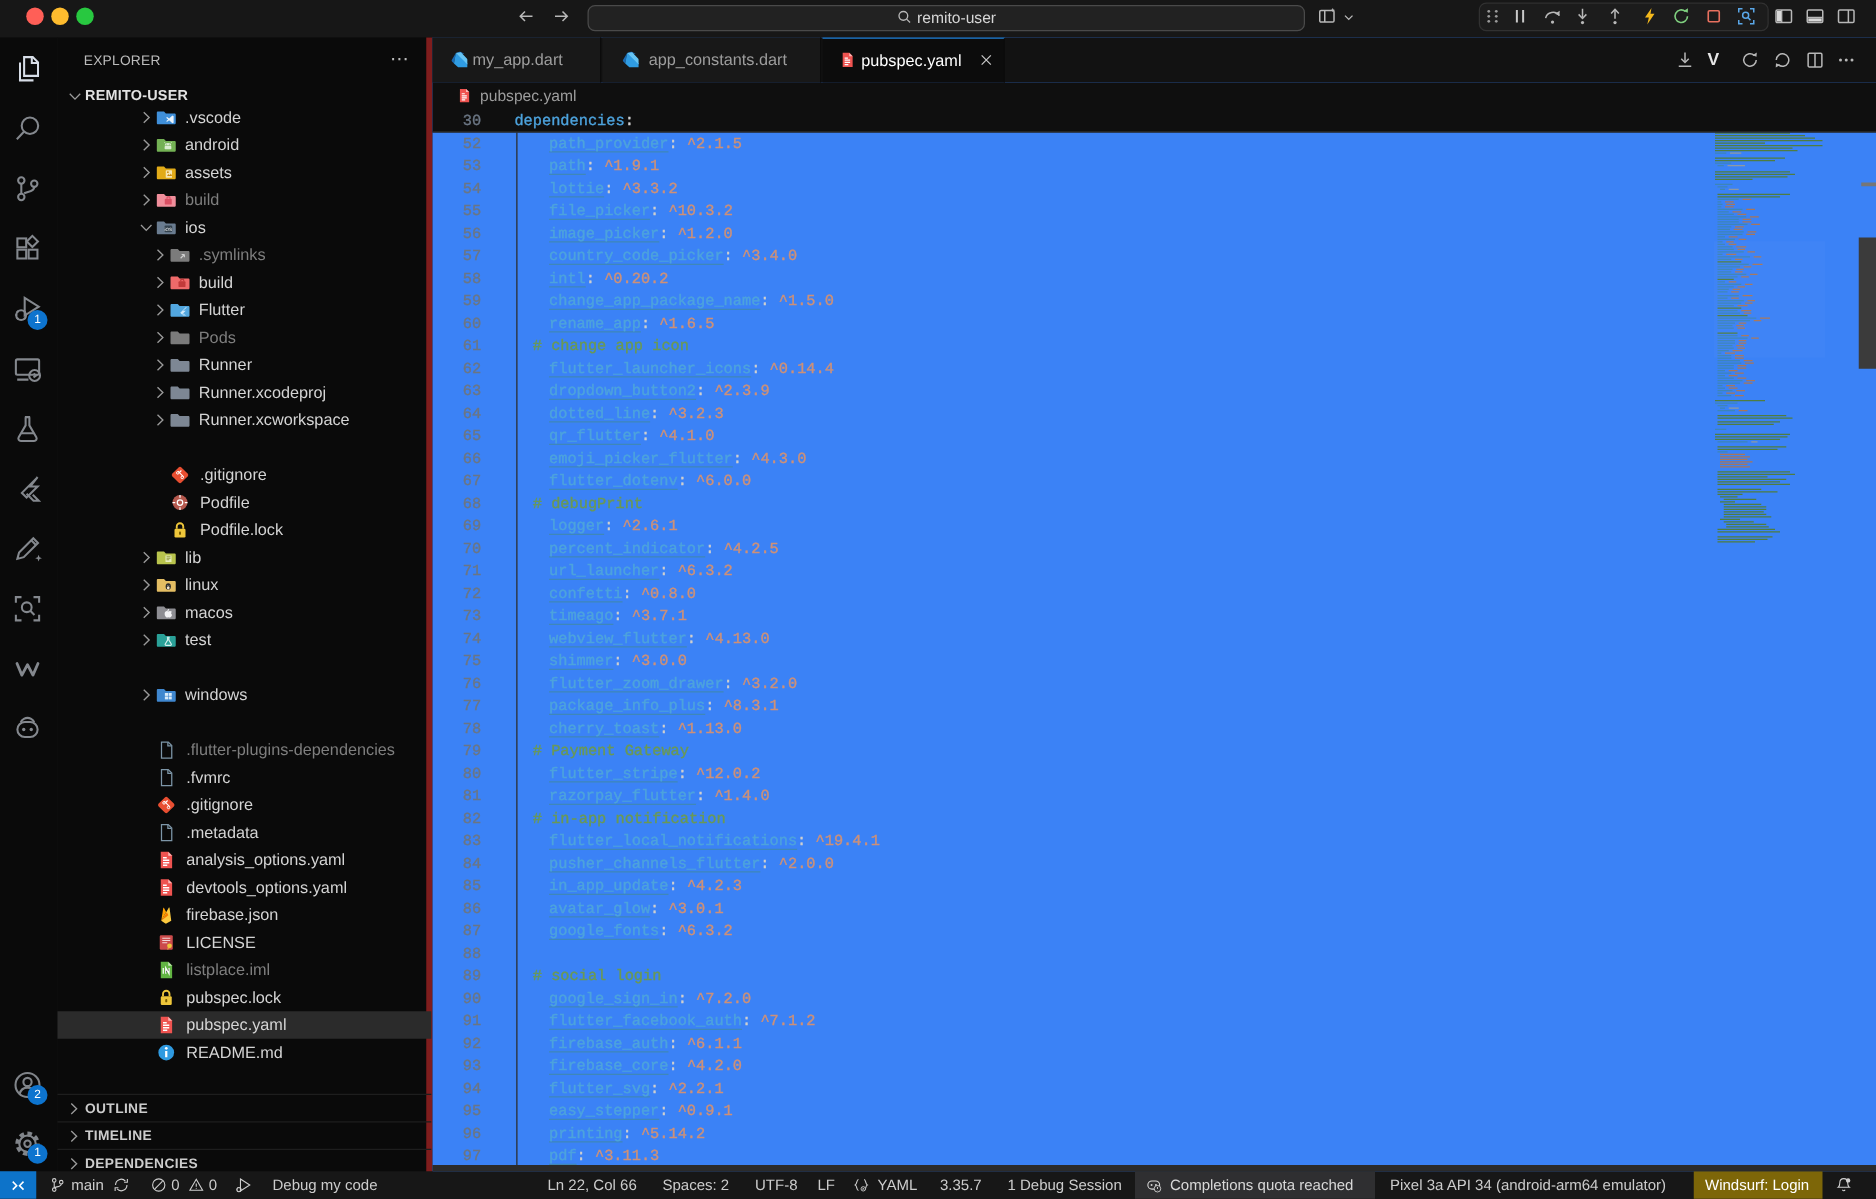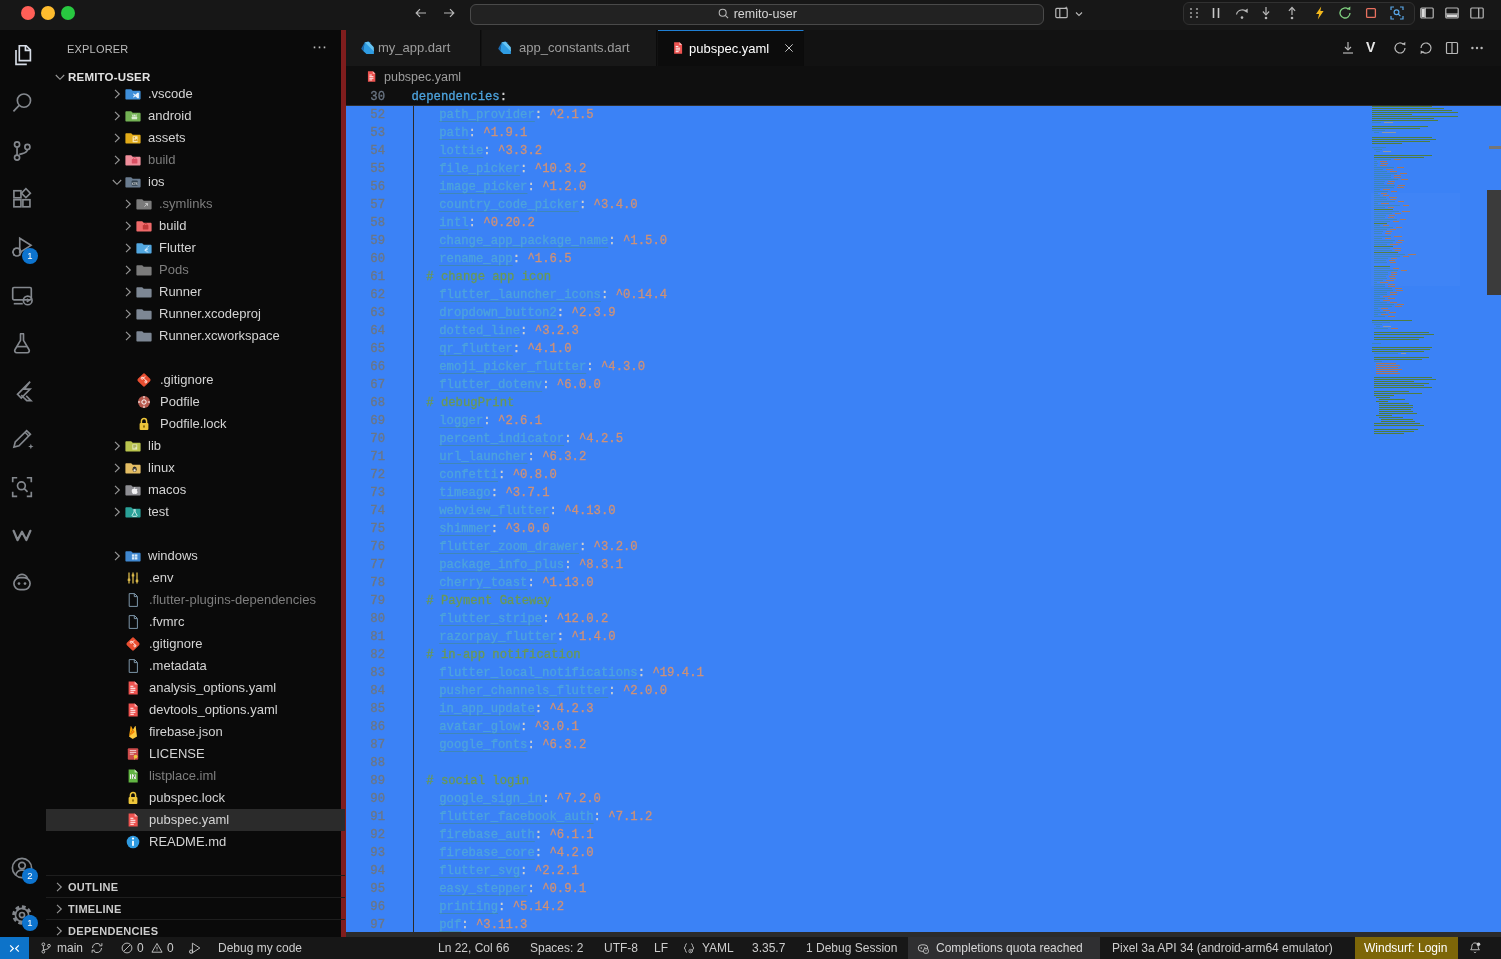--- a/index.html
+++ b/index.html
@@ -416,29 +416,20 @@
         <path d="M6 3.8l4.3 4.2L6 12.2" stroke="#9a9a9a" stroke-width="1.1" fill="none"></path>
       </svg>
 <svg class="abs" style="left:79px;top:3px" width="16" height="16" viewBox="0 0 16 16">
         <path d="M1.4 3.2h4.8l1.5 1.6h6.9c.55 0 1 .45 1 1v6.6c0 .55-.45 1-1 1H1.4c-.55 0-1-.45-1-1V4.2c0-.55.45-1 1-1z" fill="#3f87cf"></path>
         <rect x="6.9" y="6.4" width="2.5" height="2.3" fill="#d7eaf9"></rect>
         <rect x="9.9" y="6.4" width="2.5" height="2.3" fill="#d7eaf9"></rect>
         <rect x="6.9" y="9.2" width="2.5" height="2.3" fill="#d7eaf9"></rect>
         <rect x="9.9" y="9.2" width="2.5" height="2.3" fill="#d7eaf9"></rect>
       </svg>
 <span class="tlab" style="left:102px">windows</span>
-</div>
-<div class="trow" style="top:536.5px">
-<svg class="abs" style="left:79px;top:3px" width="16" height="16" viewBox="0 0 16 16">
-        <path d="M4 2.5v11M8 2.5v11M12 2.5v11" stroke="#d9b84a" stroke-width="1.3"></path>
-        <rect x="2.7" y="8.6" width="2.6" height="2.4" rx=".5" fill="#d9b84a"></rect>
-        <rect x="6.7" y="4.2" width="2.6" height="2.4" rx=".5" fill="#d9b84a"></rect>
-        <rect x="10.7" y="9.6" width="2.6" height="2.4" rx=".5" fill="#d9b84a"></rect>
-      </svg>
-<span class="tlab" style="left:103px">.env</span>
 </div>
 <div class="trow" style="top:558.5px">
 <svg class="abs" style="left:79px;top:3px" width="16" height="16" viewBox="0 0 16 16">
         <path d="M4.2 1.6h5.4l2.8 2.8v10H4.2z" stroke="#7d96a8" stroke-width="1" fill="none"></path>
         <path d="M9.3 1.8v2.8h2.8" stroke="#7d96a8" stroke-width="1" fill="none"></path>
       </svg>
 <span class="tdim" style="left:103px">.flutter-plugins-dependencies</span>
 </div>
 <div class="trow" style="top:580.5px">
 <svg class="abs" style="left:79px;top:3px" width="16" height="16" viewBox="0 0 16 16">

